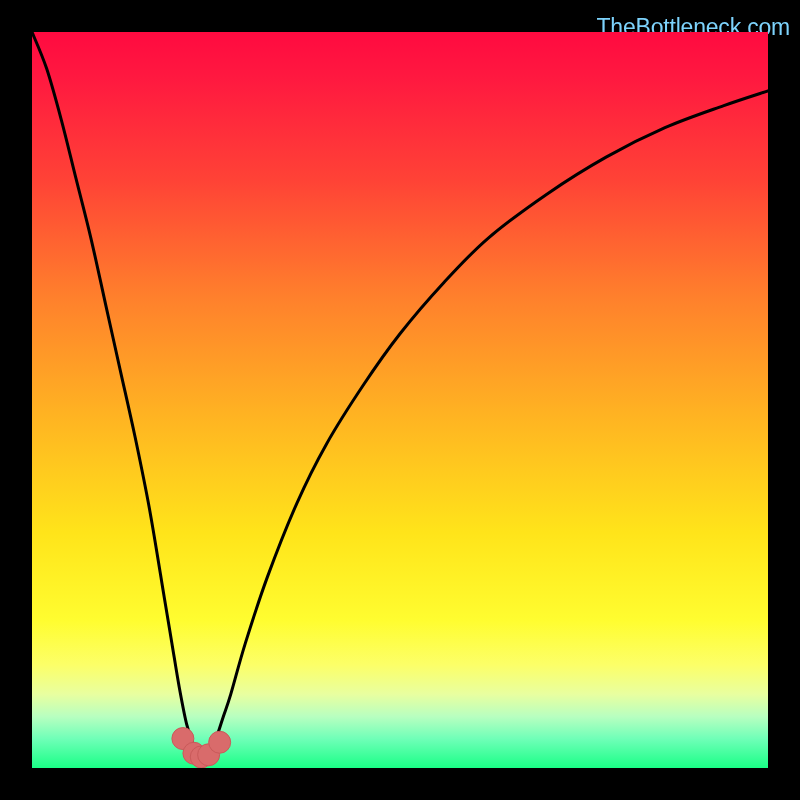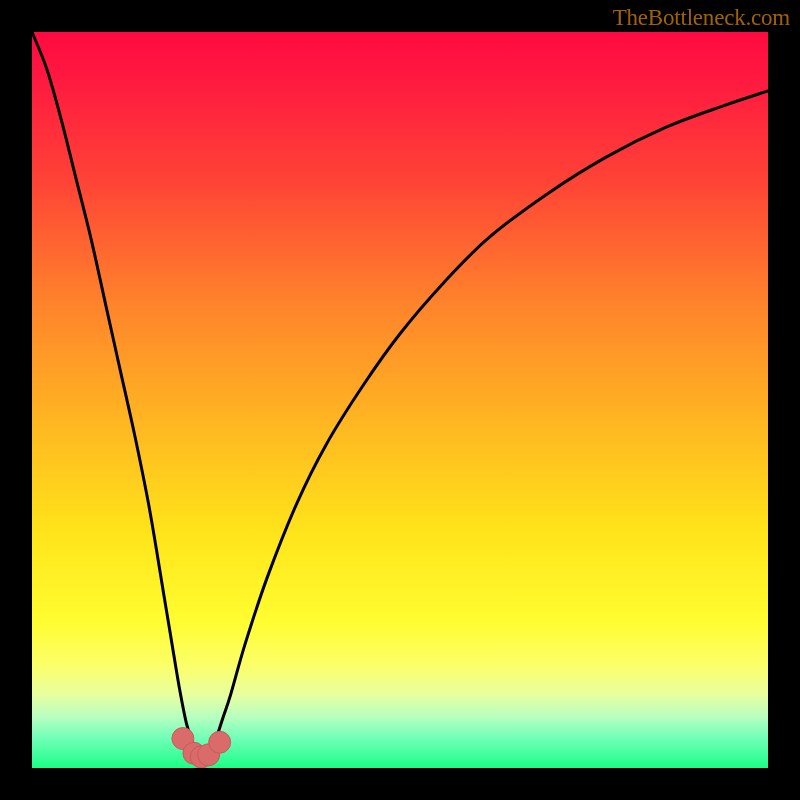--- a/index.html
+++ b/index.html
@@ -47,27 +47,26 @@
     );
   }
   .curve-svg {
     position: absolute;
     inset: 0;
     width: 736px;
     height: 736px;
   }
   .watermark {
     position: absolute;
-    top: 5px;
+    top: 14px;
     right: 10px;
-    color: #a16207;
+    color: #7dd3fc;
     font-size: 23px;
     font-weight: 500;
     letter-spacing: -0.2px;
-    font-family: Liberation Serif, serif;
   }
 </style>
 </head>
 <body>
 
 <div class="frame">
 
   <div class="watermark">TheBottleneck.com</div>
 
   <div class="plot">

